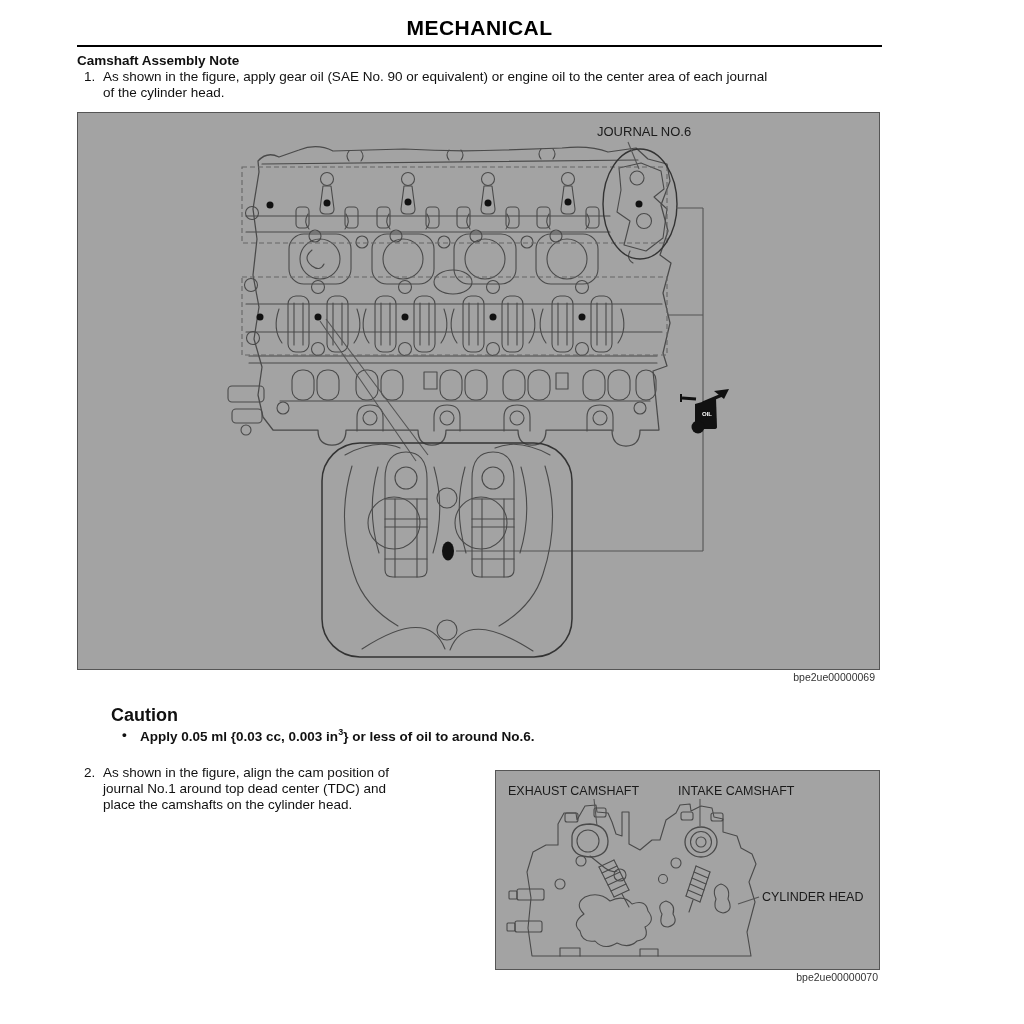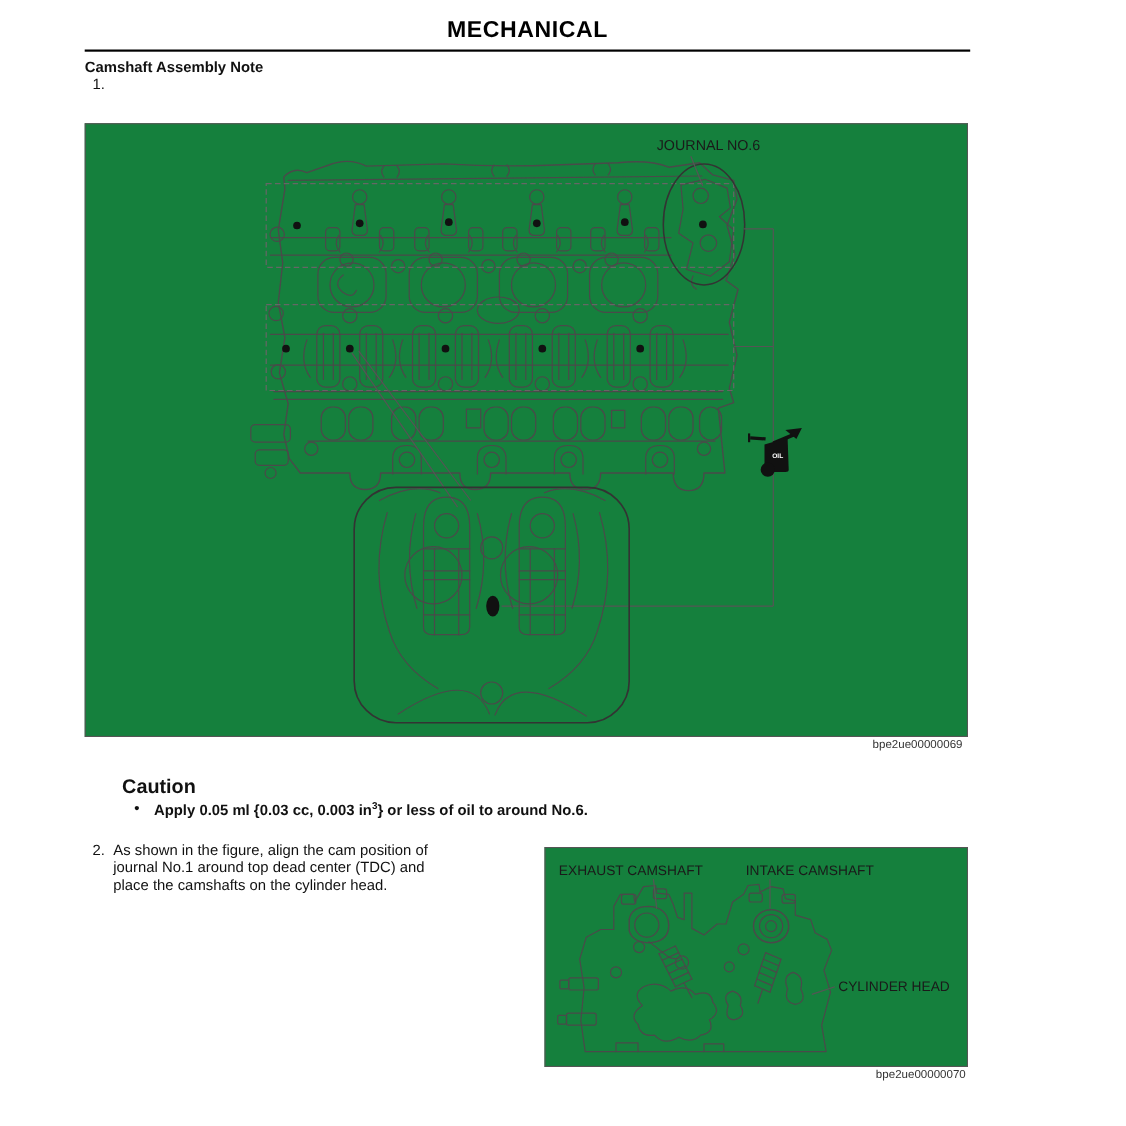--- a/index.html
+++ b/index.html
@@ -7,21 +7,21 @@
         font-family:"Liberation Sans","DejaVu Sans",sans-serif;color:#111;}
   .abs{position:absolute;}
   #page-title{left:77px;top:16px;width:805px;text-align:center;font-size:21px;font-weight:bold;
               letter-spacing:.5px;color:#000;}
   #title-rule{left:77px;top:45px;width:805px;height:2px;background:#000;}
   #section-heading{left:77px;top:53px;font-size:13.5px;font-weight:bold;}
   .step{display:flex;font-size:13.5px;line-height:16px;}
   .step .num{width:19px;flex:none;}
   #step1{left:84px;top:69px;width:794px;}
   #step2{left:84px;top:765px;width:400px;}
-  .figurebox{border:1px solid #555;background:#15803d;text-decoration:underline;}
+  .figurebox{border:1px solid #555;background:#a3a3a3;text-decoration:underline;}
   #figure1{left:77px;top:112px;width:801px;height:556px;}
   #figure2{left:495px;top:770px;width:383px;height:198px;}
   .figcaption{font-size:10.5px;color:#333;text-align:right;}
   #figure1-caption{left:74px;top:671px;width:801px;}
   #figure2-caption{left:495px;top:971px;width:383px;}
   #caution-heading{left:111px;top:705px;font-size:18px;font-weight:bold;}
   #caution-bullet{left:122px;top:727px;display:flex;font-size:13.5px;font-weight:bold;}
   #caution-bullet .glyph{width:18px;flex:none;}
   sup{font-size:9px;}
   svg{display:block;}
@@ -36,20 +36,24 @@
 <body>
 
 <div id="page">
 
   <div id="page-title" class="abs">MECHANICAL</div>
   <div id="title-rule" class="abs"></div>
   <div id="section-heading" class="abs">Camshaft Assembly Note</div>
 
   <div id="step1" class="abs step">
     <div class="num">1.</div>
+    <div>
+      <div>As shown in the figure, apply gear oil (SAE No. 90 or equivalent) or engine oil to the center area of each journal</div>
+      <div>of the cylinder head.</div>
+    </div>
   </div>
 
   <div id="figure1" class="abs figurebox">
     <svg width="799" height="554" viewBox="78 113 799 554">
       <defs>
         <g id="r1u" class="ln">
           <circle cx="0" cy="-27" r="6.5"></circle>
           <path d="M-4,-20 L-7,3 Q-7,8 -2,8 L2,8 Q7,8 7,3 L4,-20 Z"></path>
           <rect x="-31" y="1" width="13" height="21" rx="4"></rect>
           <rect x="18" y="1" width="13" height="21" rx="4"></rect>

